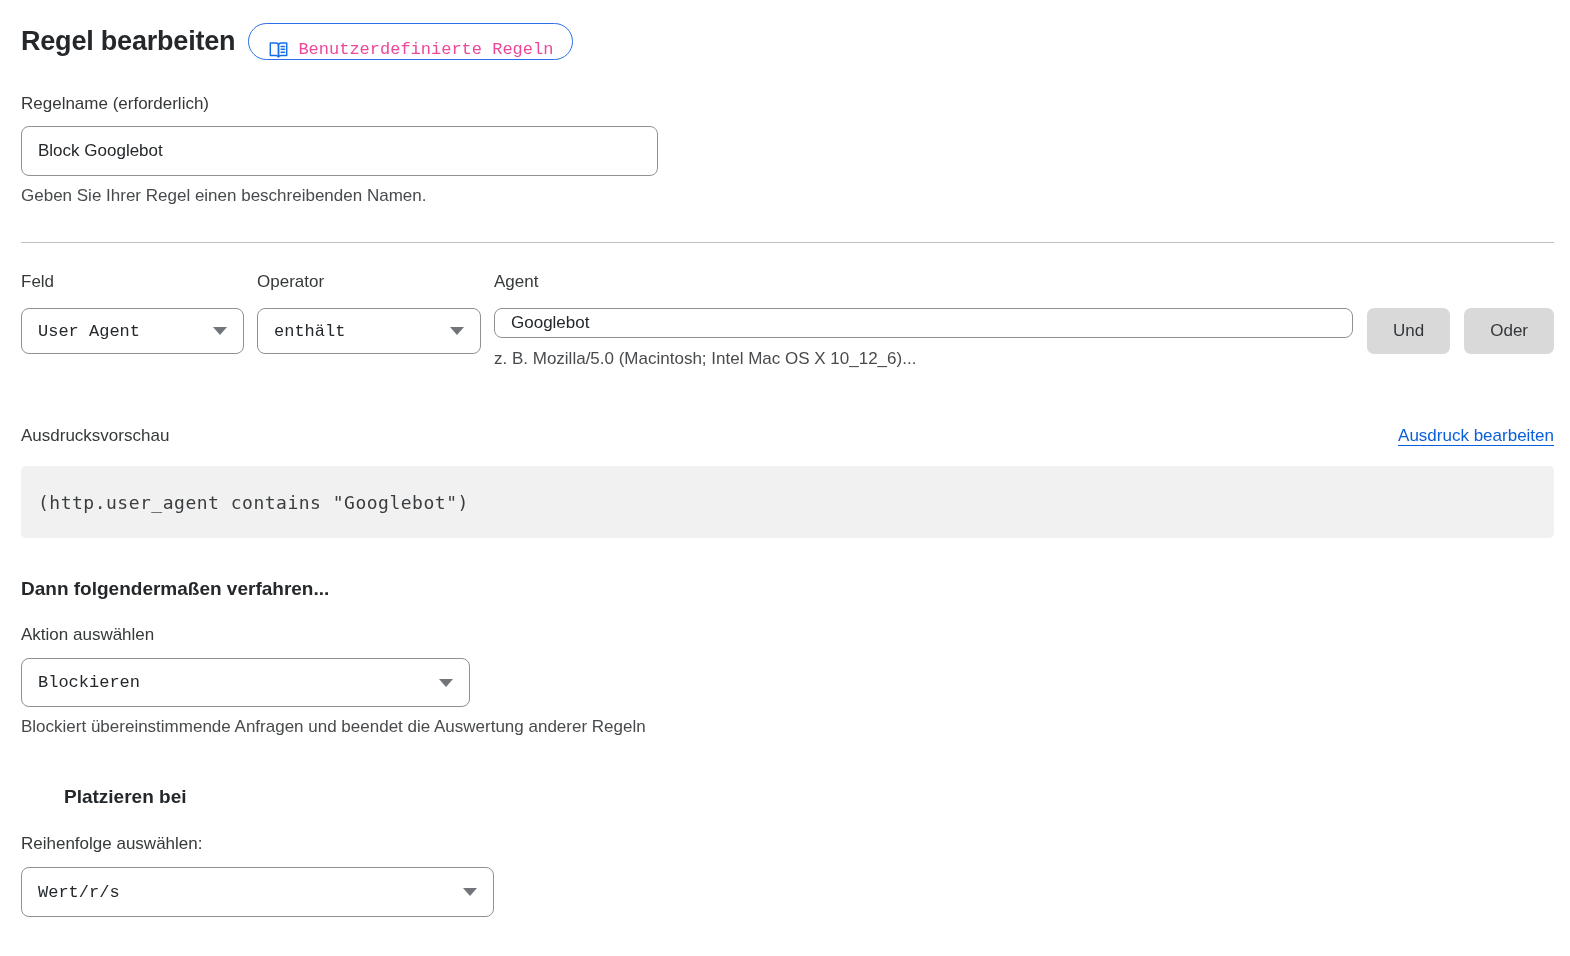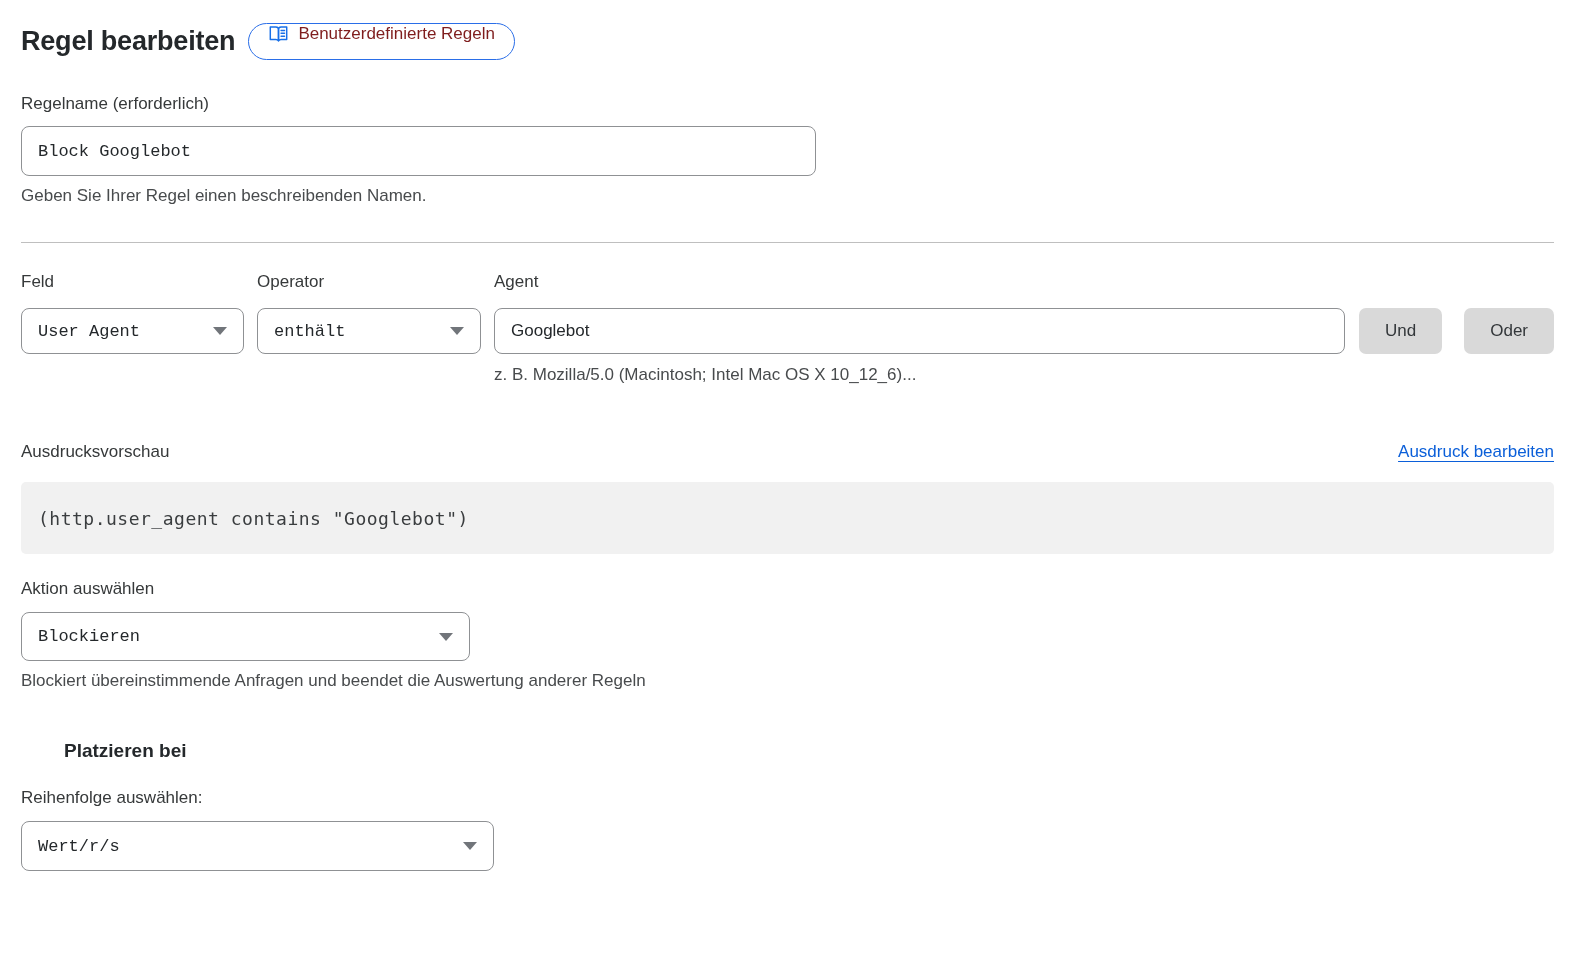--- a/index.html
+++ b/index.html
@@ -8,24 +8,24 @@
     background: #ffffff;
     font-family: "Liberation Sans", "DejaVu Sans", sans-serif;
     color: #36393a;
   }
   .page { padding: 23px 16px 0 21px; width: 1570px; }
 
   
   .header-row { display: flex; align-items: center; gap: 13px; }
   .page-title { font-size: 27px; font-weight: 700; color: #24282b; letter-spacing: -0.2px; }
   .docs-pill {
-    display: inline-flex; align-items: flex-start; gap: 9px;
+    display: inline-flex; align-items: flex-end; gap: 9px;
     border: 1.5px solid #2a6ee8; border-radius: 19px;
-    color: #7f1d1d; background: #ffffff;
-    font-size: 17px; font-family: Liberation Sans, sans-serif;
+    color: #ec4899; background: #ffffff;
+    font-size: 17px; font-family: Liberation Mono, monospace;
     height: 37px; padding: 0 19px; cursor: pointer;
   }
   .docs-pill svg { display: block; }
 
   
   .field-label { font-size: 17px; color: #36393a; }
   .helper-text { font-size: 17px; color: #484b4d; }
 
   
   .text-input {
@@ -43,40 +43,40 @@
   .caret {
     width: 0; height: 0;
     border-left: 7px solid transparent;
     border-right: 7px solid transparent;
     border-top: 8px solid #71757a;
     flex: 0 0 auto; margin-left: 10px;
   }
 
   
   .rulename-label { margin-top: 34px; }
-  .rulename-input-wrap { margin-top: 12px; width: 795px; font-family: Liberation Mono, monospace; }
+  .rulename-input-wrap { margin-top: 12px; width: 637px; }
   .rulename-help { margin-top: 10px; }
 
   hr.section-divider {
     border: none; border-top: 1px solid #bfbfbf;
     margin-top: 36px; width: 1533px;
   }
 
   
   .condition-row { display: flex; margin-top: 29px; }
   .cond-col { display: flex; flex-direction: column; }
   .cond-col .field-label { height: 20px; margin-bottom: 16px; }
   .col-field   { width: 223px; margin-right: 13px; }
   .col-op      { width: 224px; margin-right: 13px; }
   .col-value   { flex: 1 1 auto; margin-right: 14px; }
-  .col-value .text-input { height: 46px; }
+  .col-value .text-input { height: 30px; }
   .value-help { margin-top: 11px; }
   .logic-col { display: flex; flex-direction: column; }
   .logic-spacer { height: 36px; flex: 0 0 auto; }
-  .logic-buttons { display: flex; gap: 22px; }
+  .logic-buttons { display: flex; gap: 14px; }
   .logic-btn {
     height: 46px; border: none; border-radius: 7px;
     background: #d9d9d9; color: #33373a;
     font-size: 17px; font-family: inherit; cursor: pointer;
     padding: 0 26px;
   }
 
   
   .expr-row {
     display: flex; justify-content: space-between; align-items: flex-end;
@@ -172,20 +172,21 @@
   </div>
 
   <div class="expr-row">
     <div class="field-label">Ausdrucksvorschau</div>
     <a class="expr-link">Ausdruck bearbeiten</a>
   </div>
   <div class="expr-box">
     <code class="expr-code">(http.user_agent contains "Googlebot")</code>
   </div>
 
+  <div class="section-heading action-heading">Dann folgendermaßen verfahren...</div>
   <div class="field-label action-label">Aktion auswählen</div>
   <div class="fake-select action-select">
     <span>Blockieren</span>
     <span class="caret"></span>
   </div>
   <div class="helper-text action-help">Blockiert übereinstimmende Anfragen und beendet die Auswertung anderer Regeln</div>
 
   <div class="section-heading placement-heading">Platzieren bei</div>
   <div class="field-label placement-label">Reihenfolge auswählen:</div>
   <div class="fake-select placement-select">

